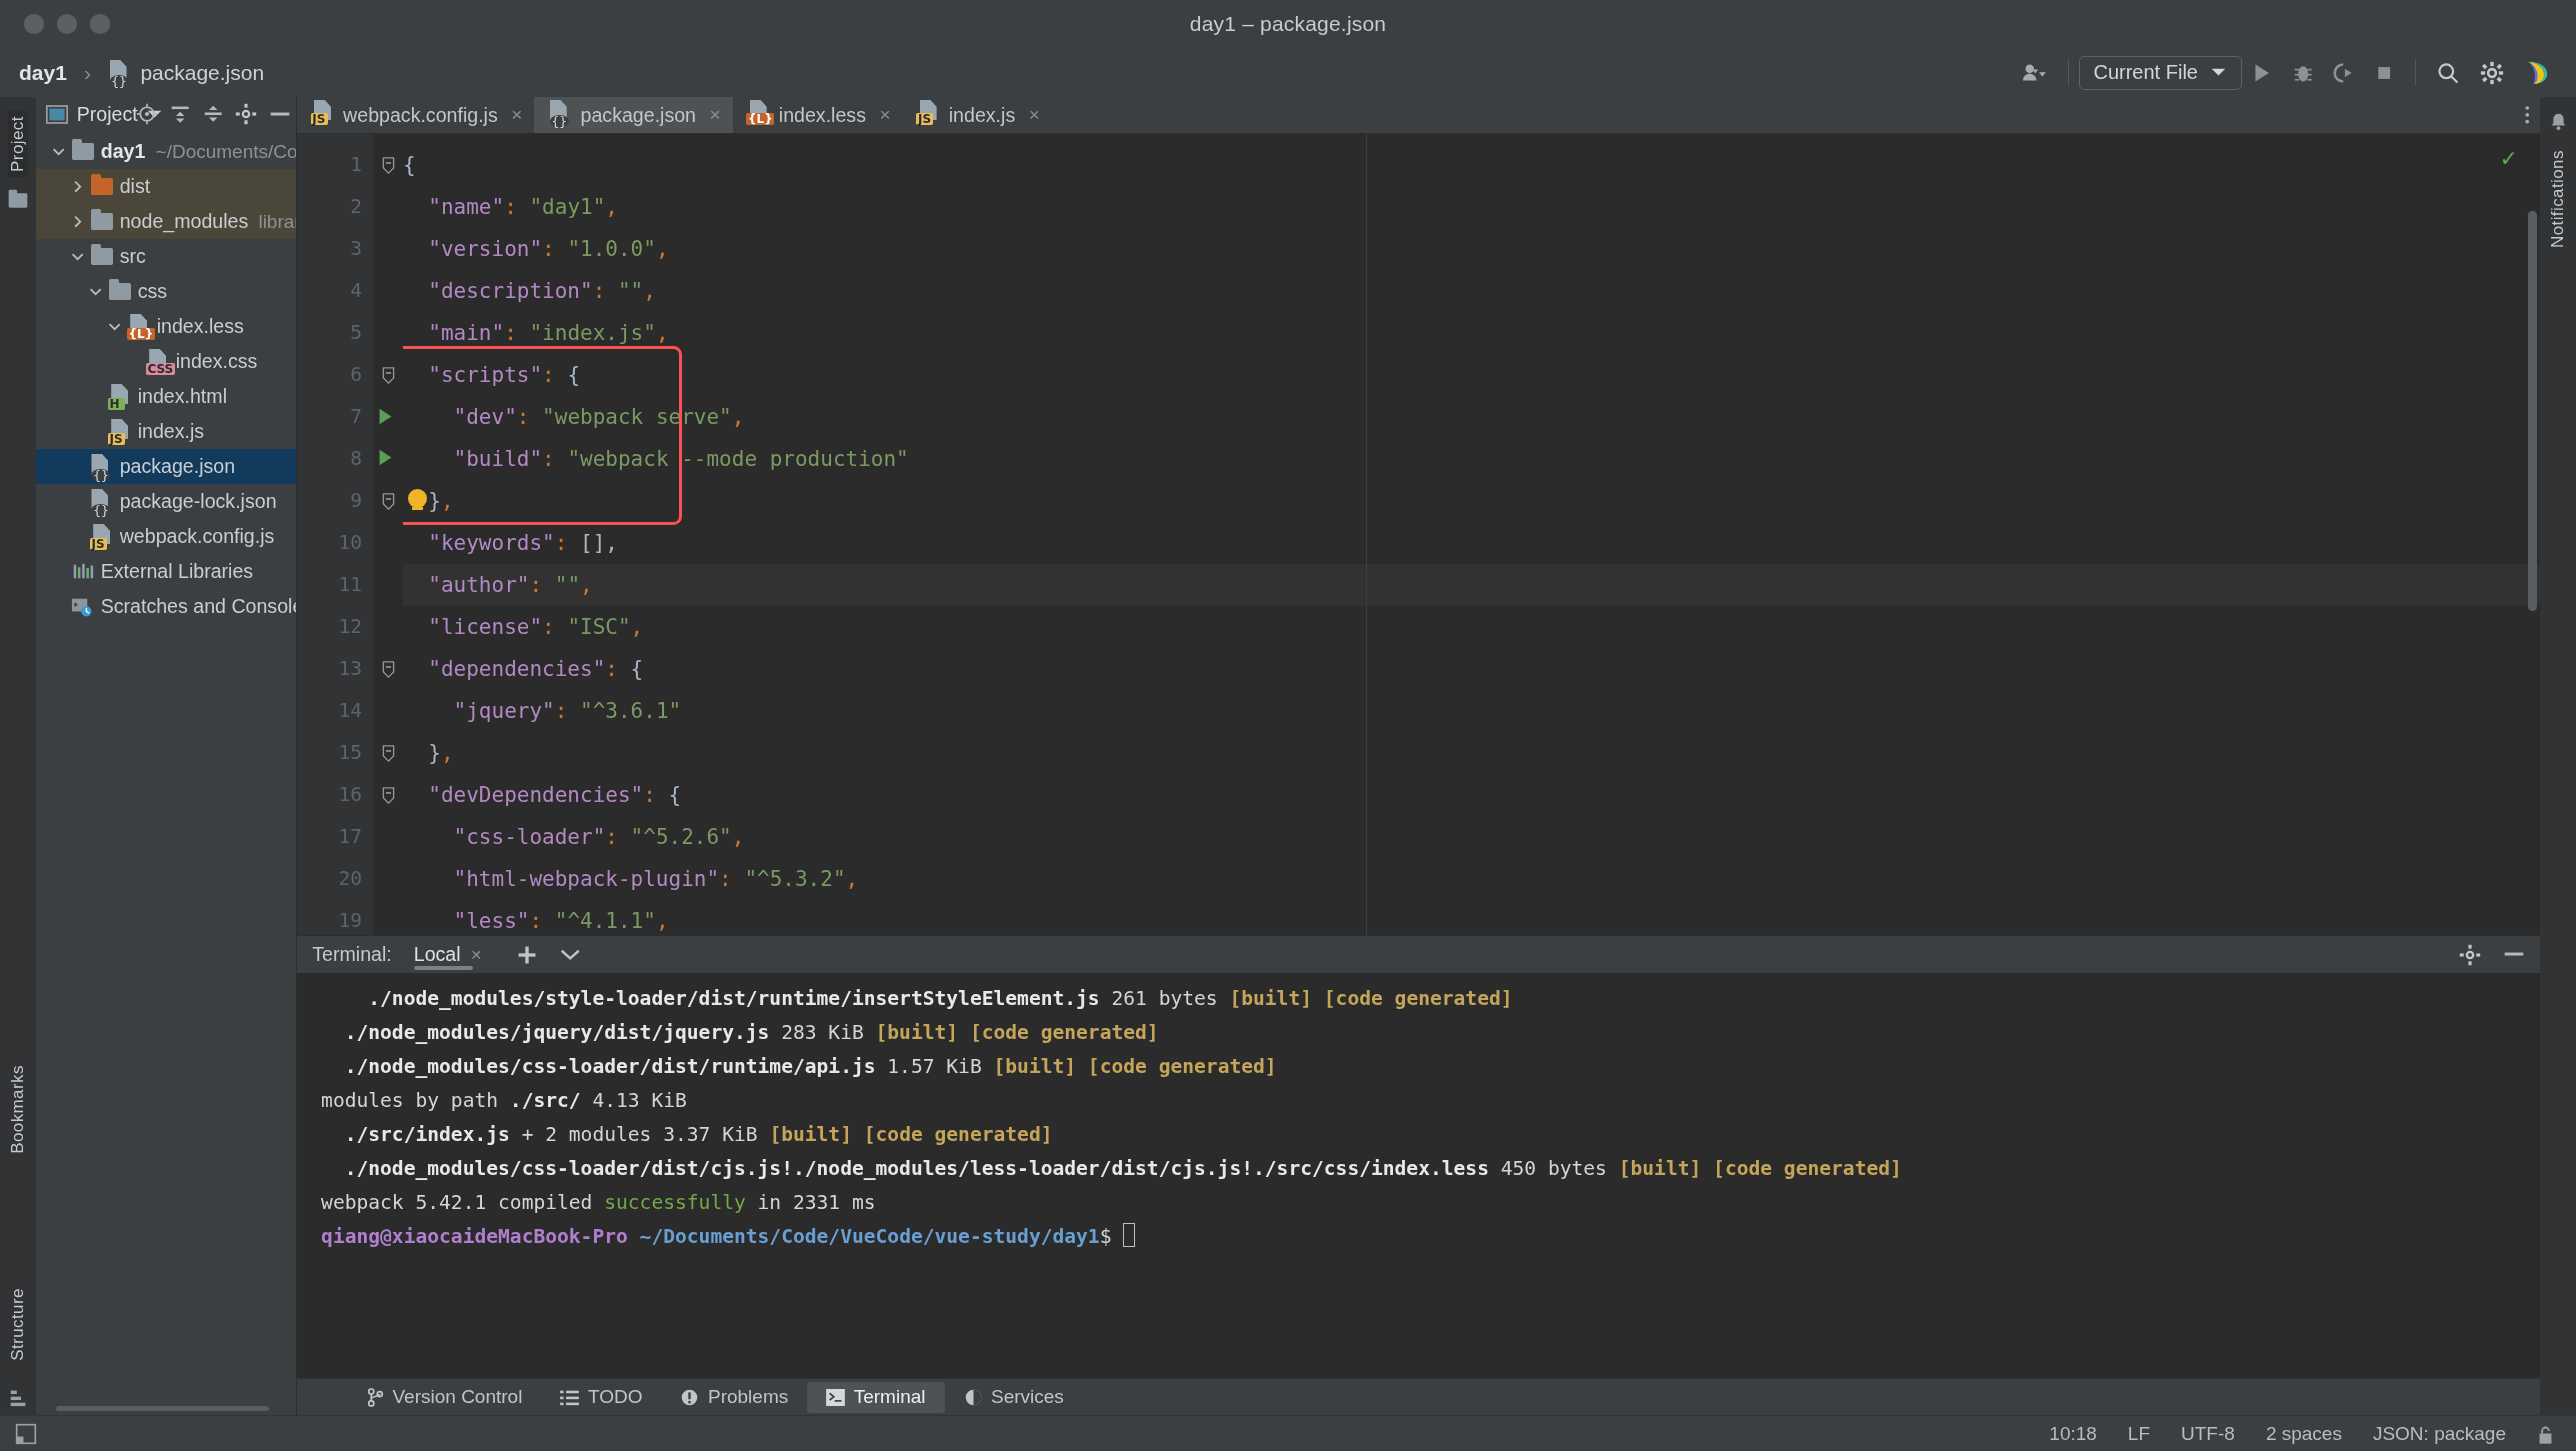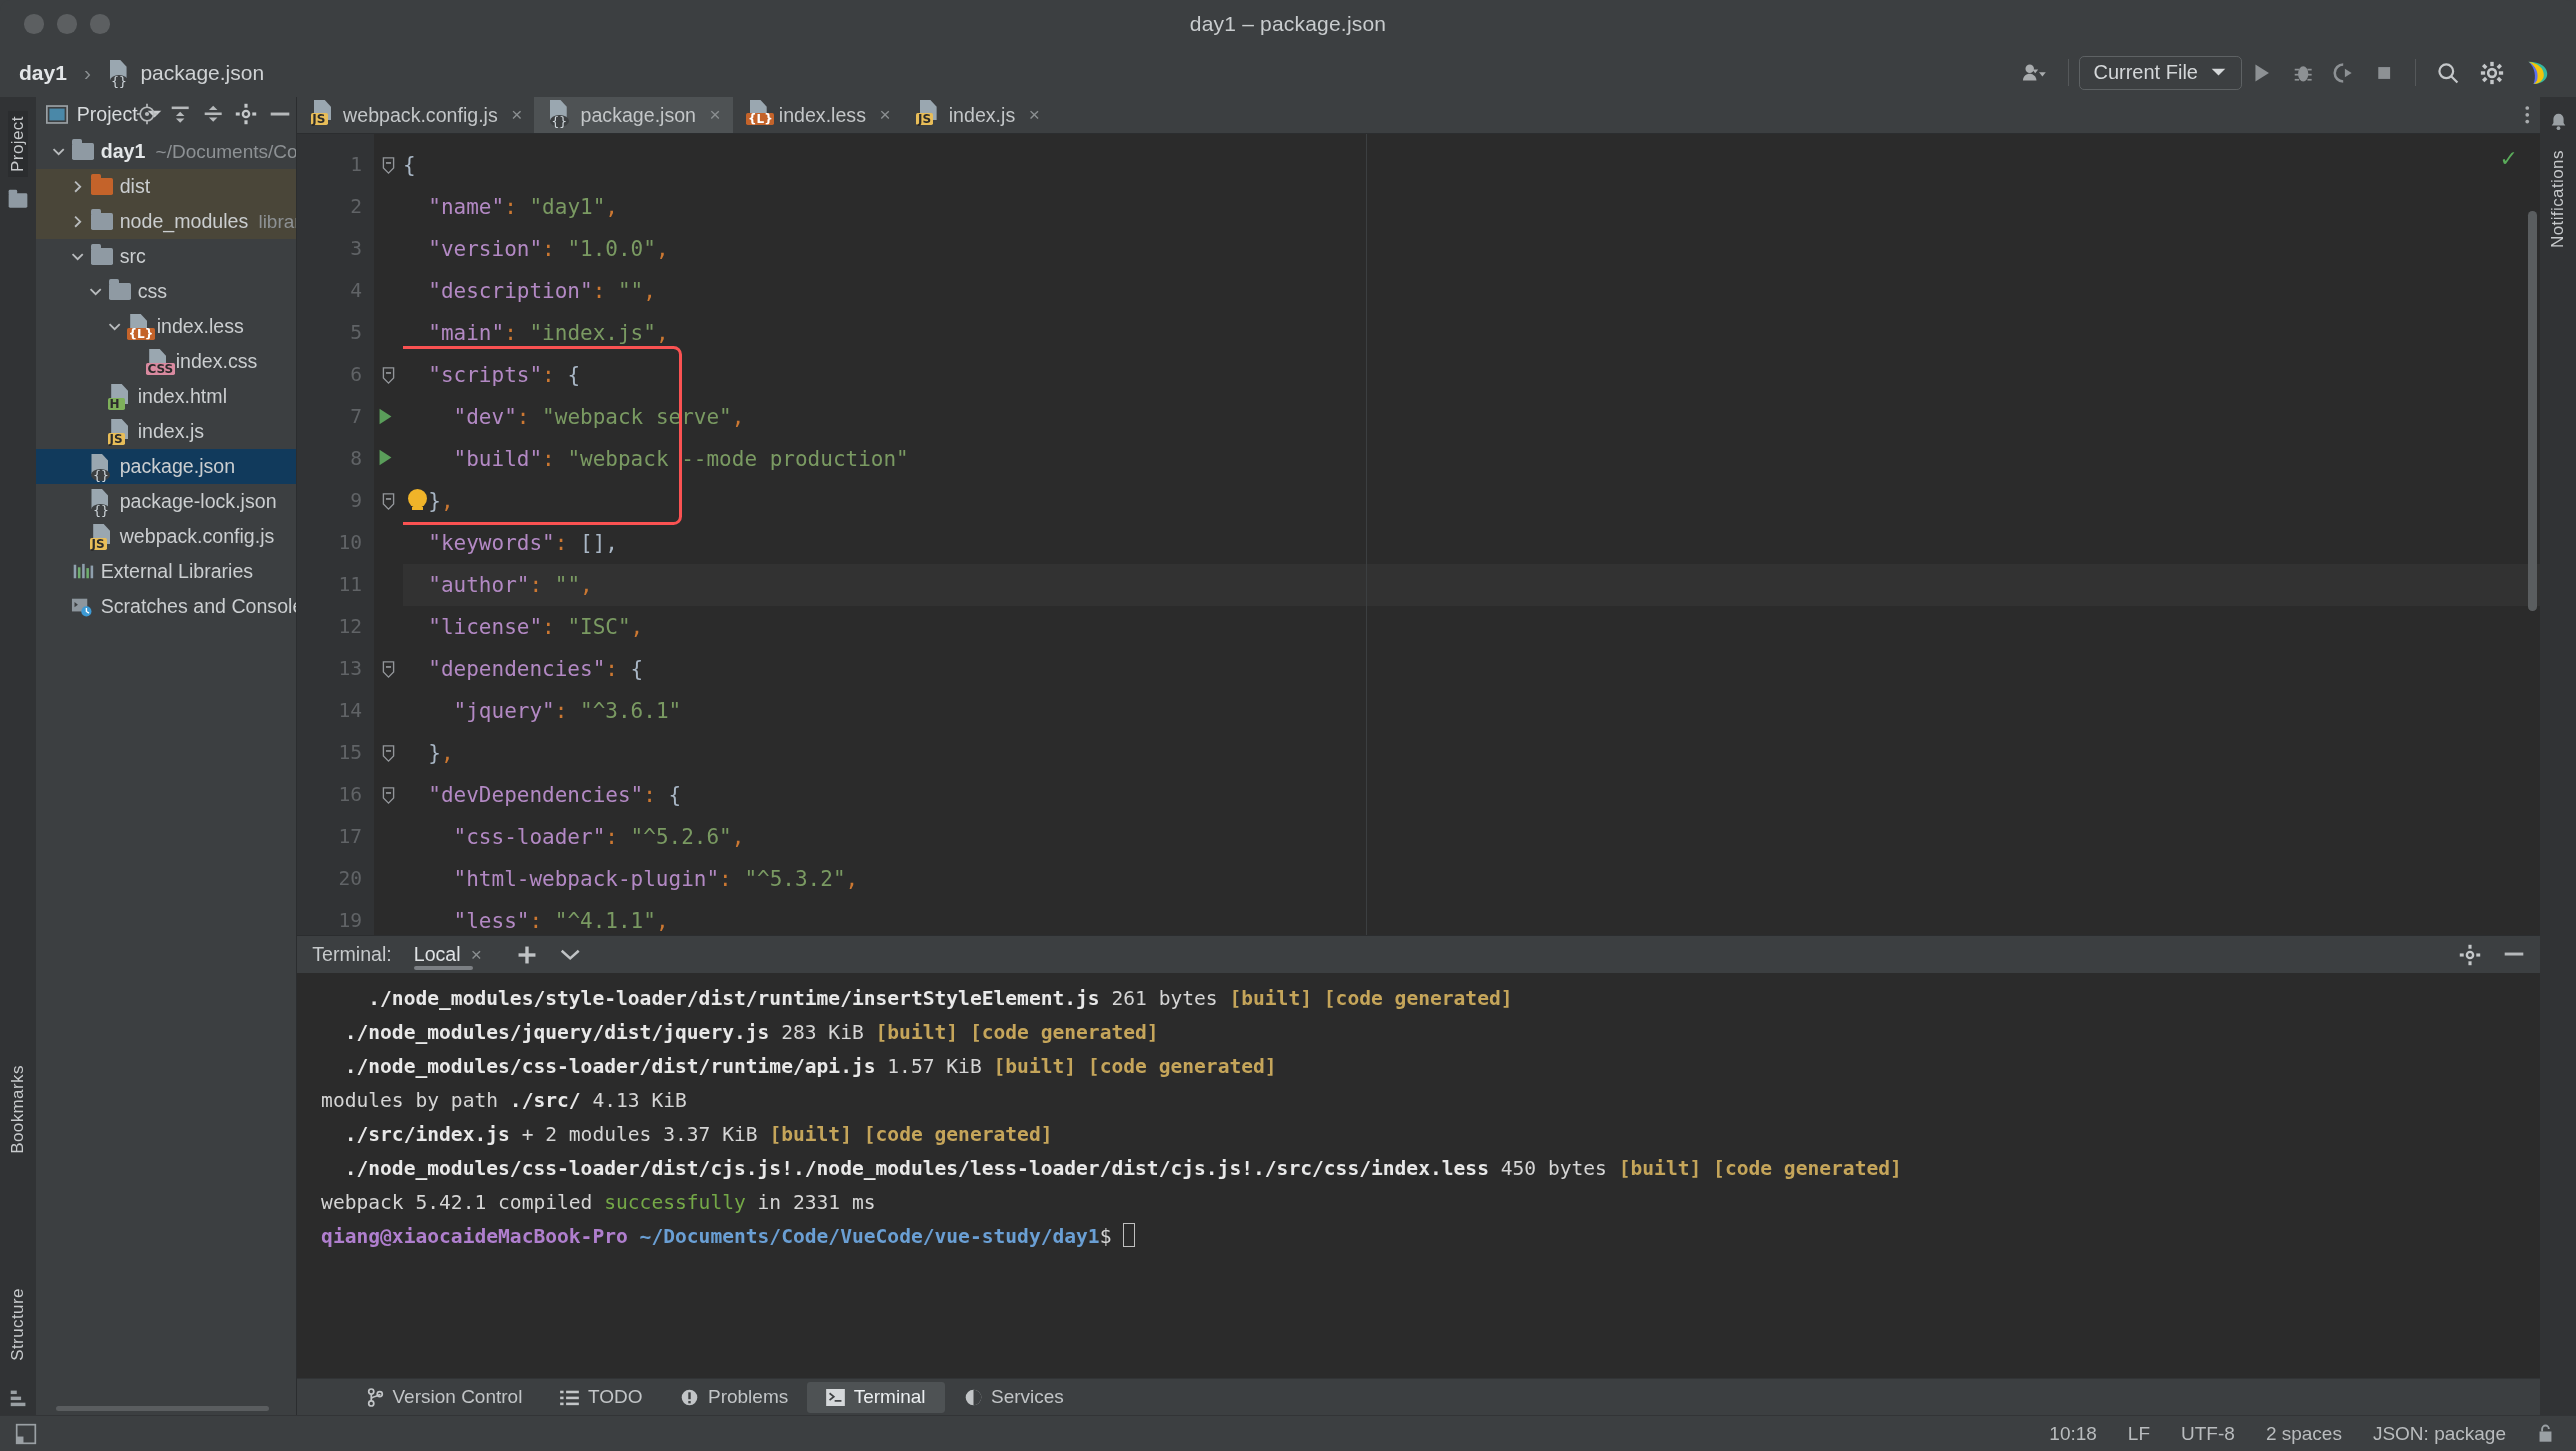--- a/index.html
+++ b/index.html
@@ -235,21 +235,21 @@
     padding: 0 19px; height: 31px; font-size: 19px; color: #c2c5c7;
     border-radius: 3.4px;
   }
   .tool.active { background: #4e5254; color: #eceff1; }
   .statusbar {
     height: 37px; min-height: 37px; background: #3c3f41;
     display: flex; align-items: center; position: relative;
     padding-left: 15.3px; border-top: 0.9px solid #323436;
   }
   .status-right {
-    position: absolute; right: 22px; display: flex; align-items: flex-start; gap: 31px;
+    position: absolute; right: 22px; display: flex; align-items: flex-end; gap: 31px;
     font-size: 19px; color: #b9bcbe;
   }
 
   
   .fileicon { position: relative; width: 24px; height: 25.6px; display:inline-block;}
   .fileicon .sheet {
     position: absolute; left: 3.4px; top: 0; width: 17px; height: 20.4px;
     background: #9aa7b0;
     clip-path: polygon(0 0, 62% 0, 100% 34%, 100% 100%, 0 100%);
   }

